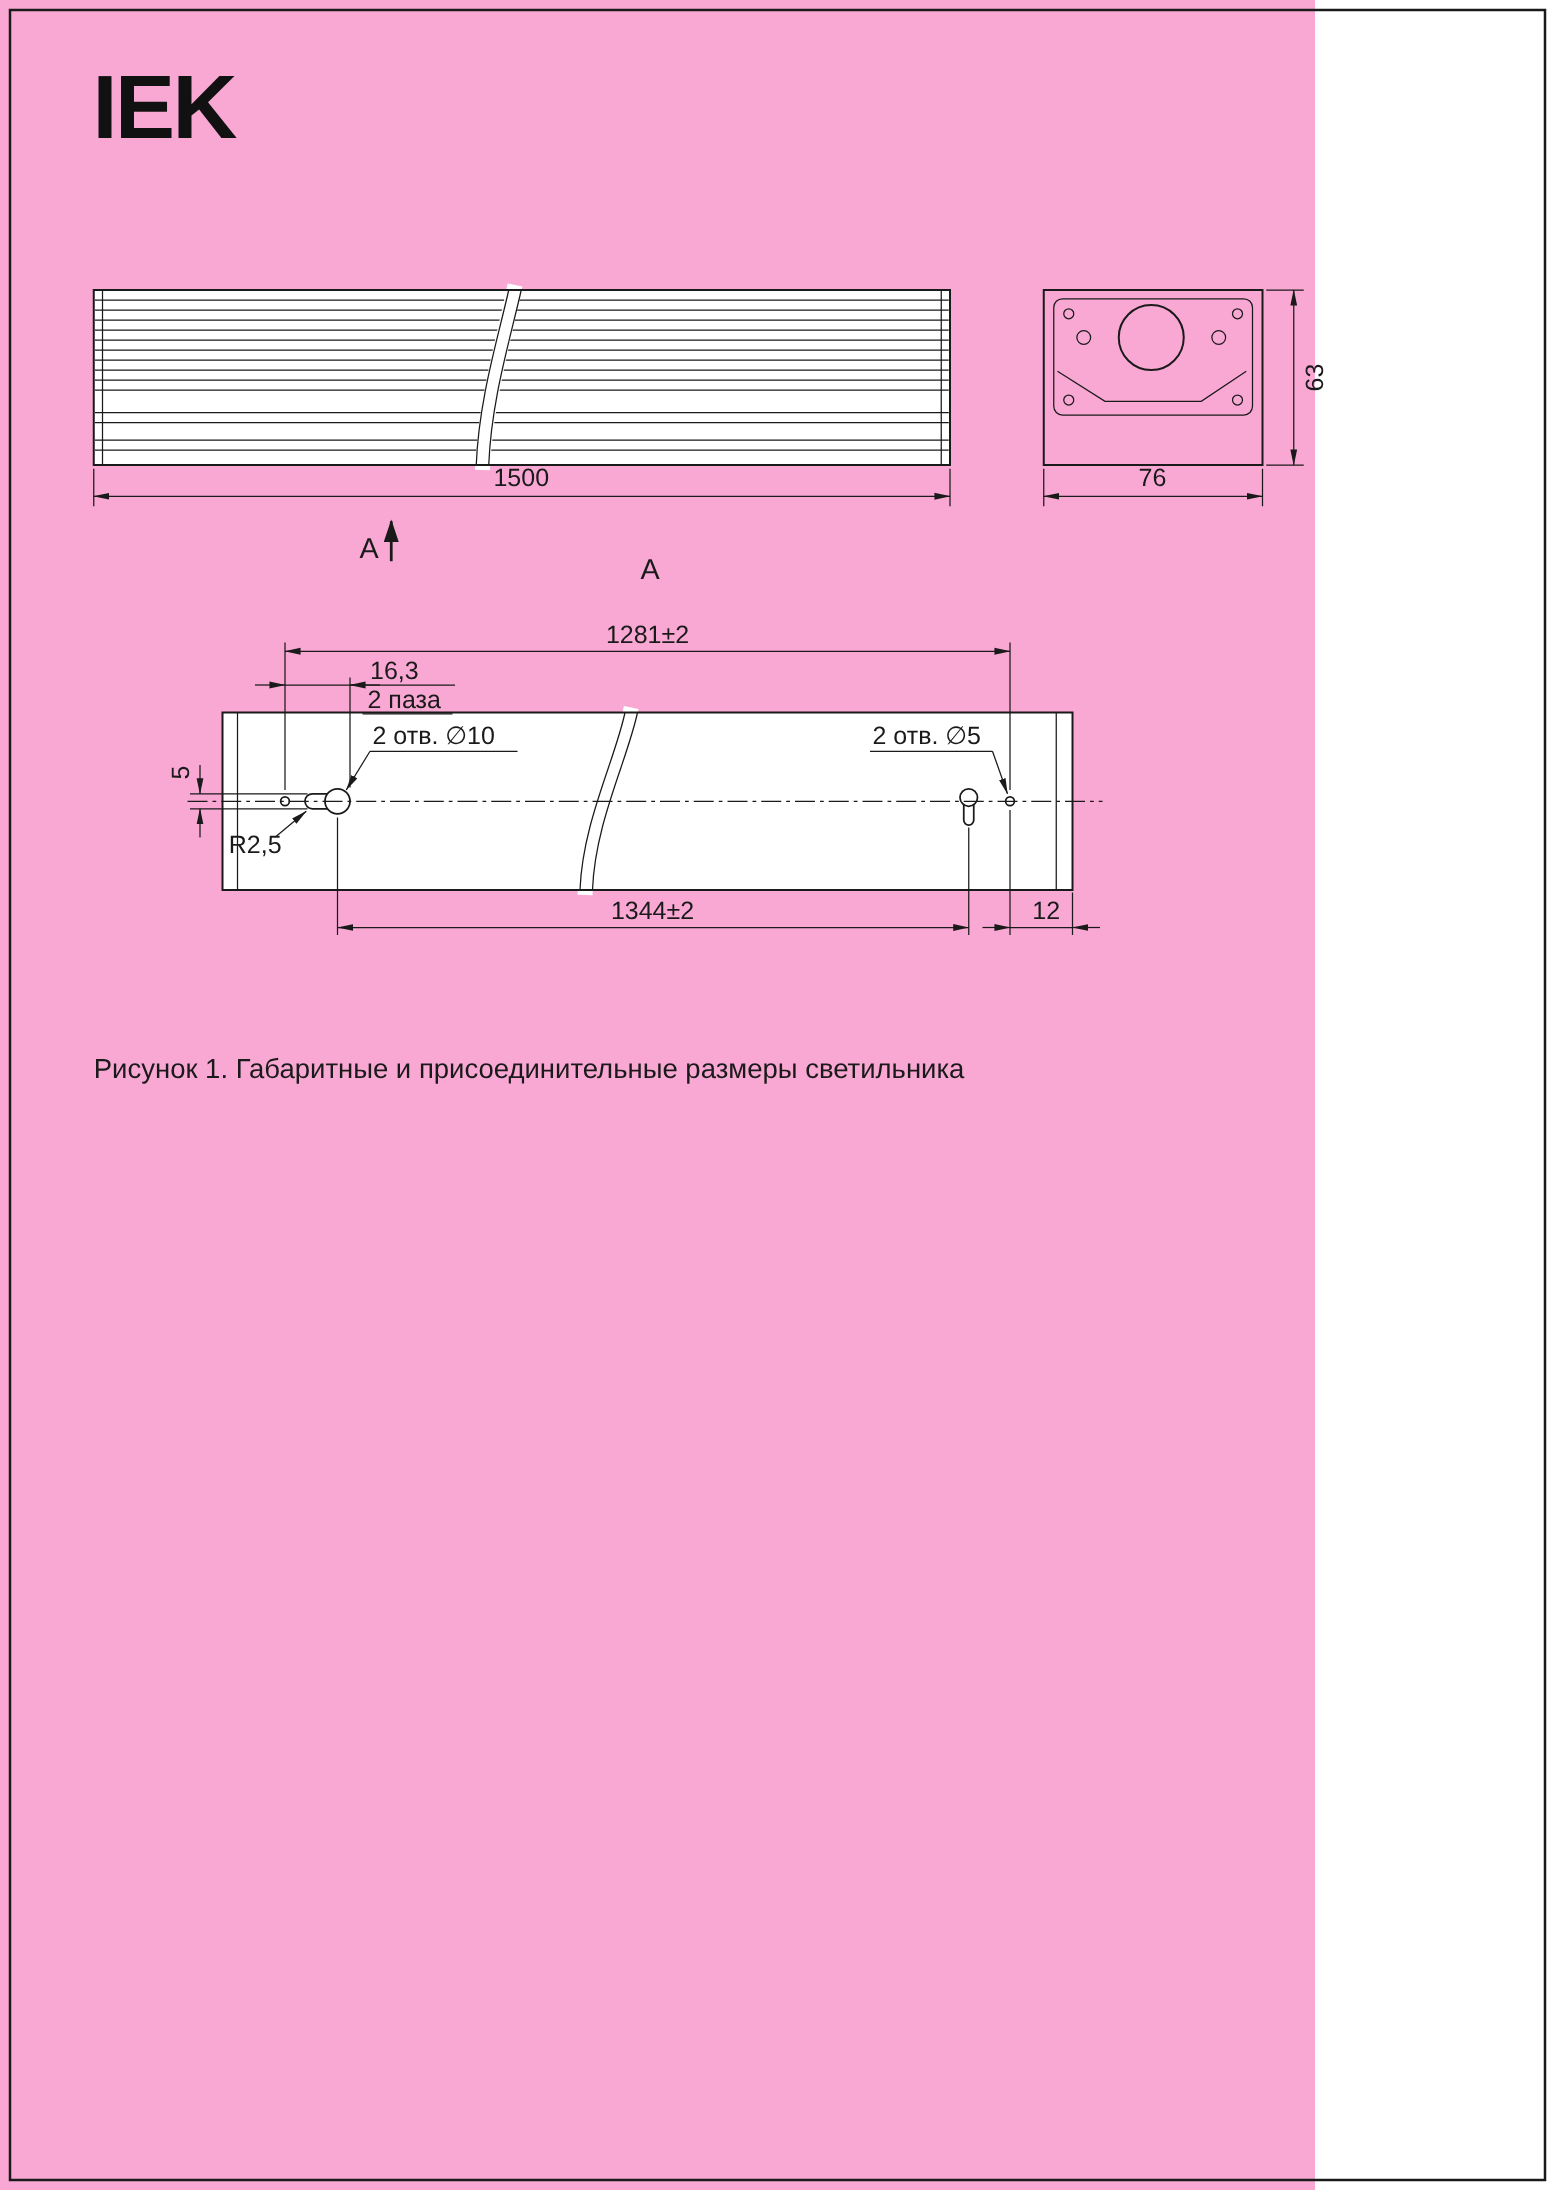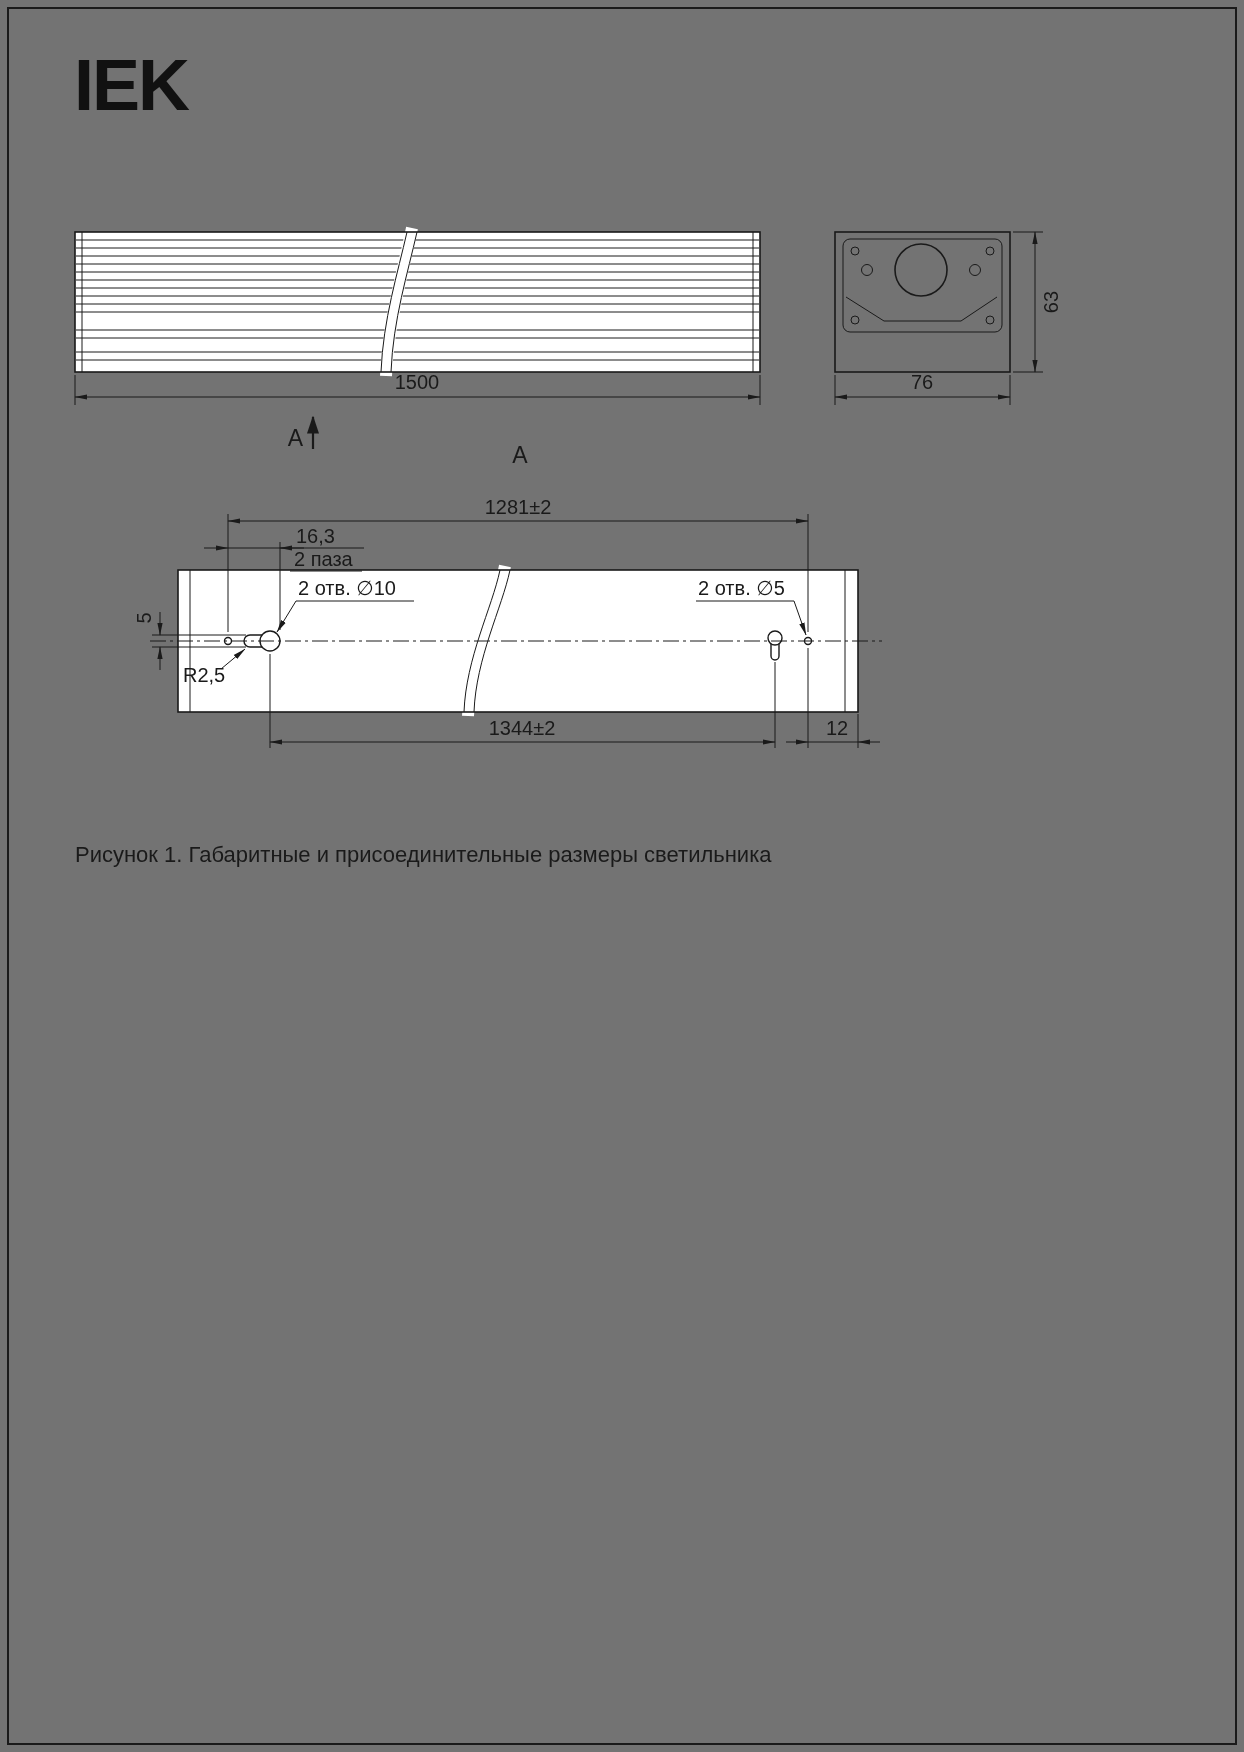--- a/index.html
+++ b/index.html
@@ -1,19 +1,19 @@
 <!DOCTYPE html>
 <html><head>
 <meta charset="utf-8">
 <style>
   * { box-sizing: border-box; }
   html, body { margin: 0; padding: 0; background: #ffffff; }
   .page {
-    width: 1244px; height: 1752px;
-    background: #737373;
+    width: 1052px; height: 1752px;
+    background: #f9a8d4;
     position: relative;
     font-family: "Liberation Sans", sans-serif;
     padding-left: 32px;
   }
   svg.drawing { position: absolute; left: 0; top: 0; width: 1244px; height: 1752px; }
 
   .frame   { stroke: #1a1a1a; stroke-width: 2;   fill: none; }
   .mid     { stroke: #1a1a1a; stroke-width: 1.6; fill: none; }
   .thin    { stroke: #1a1a1a; stroke-width: 1;   fill: none; }
   .band    { stroke: #ffffff; stroke-width: 12;  fill: none; }

